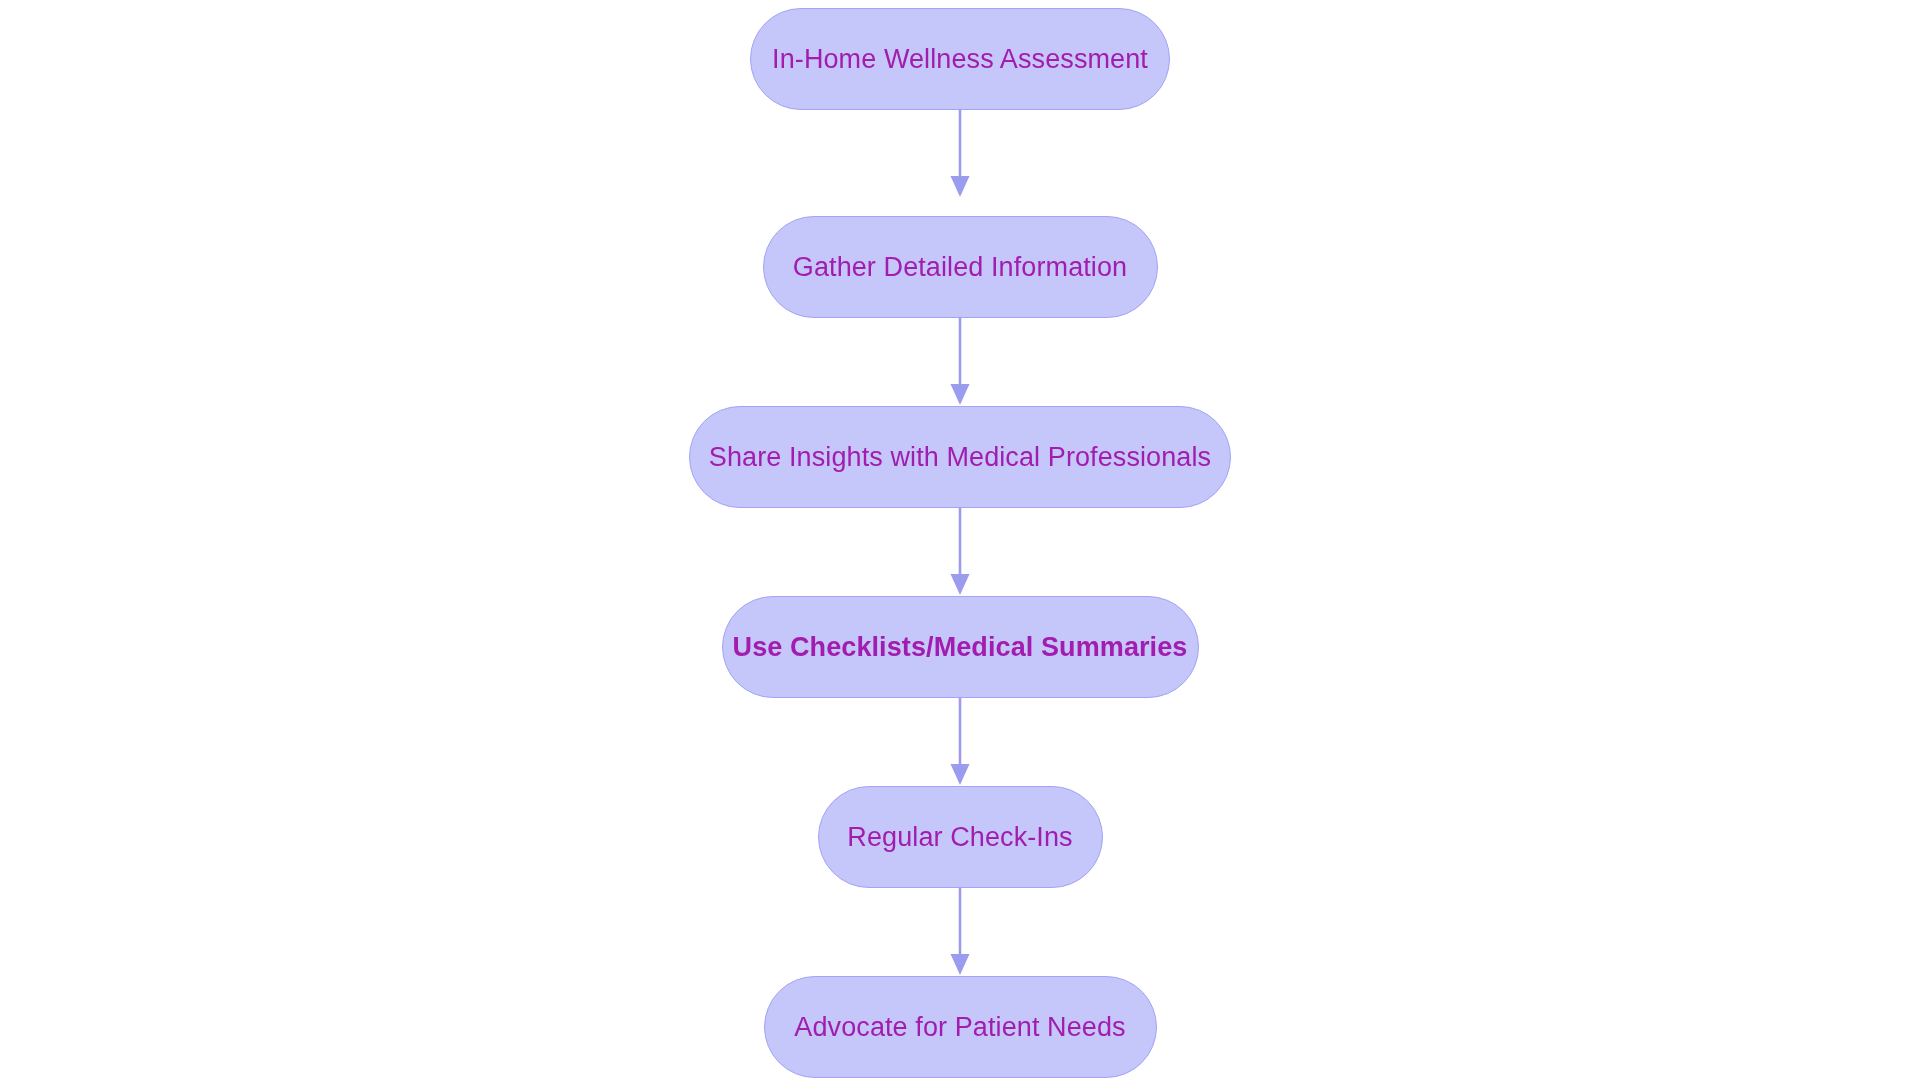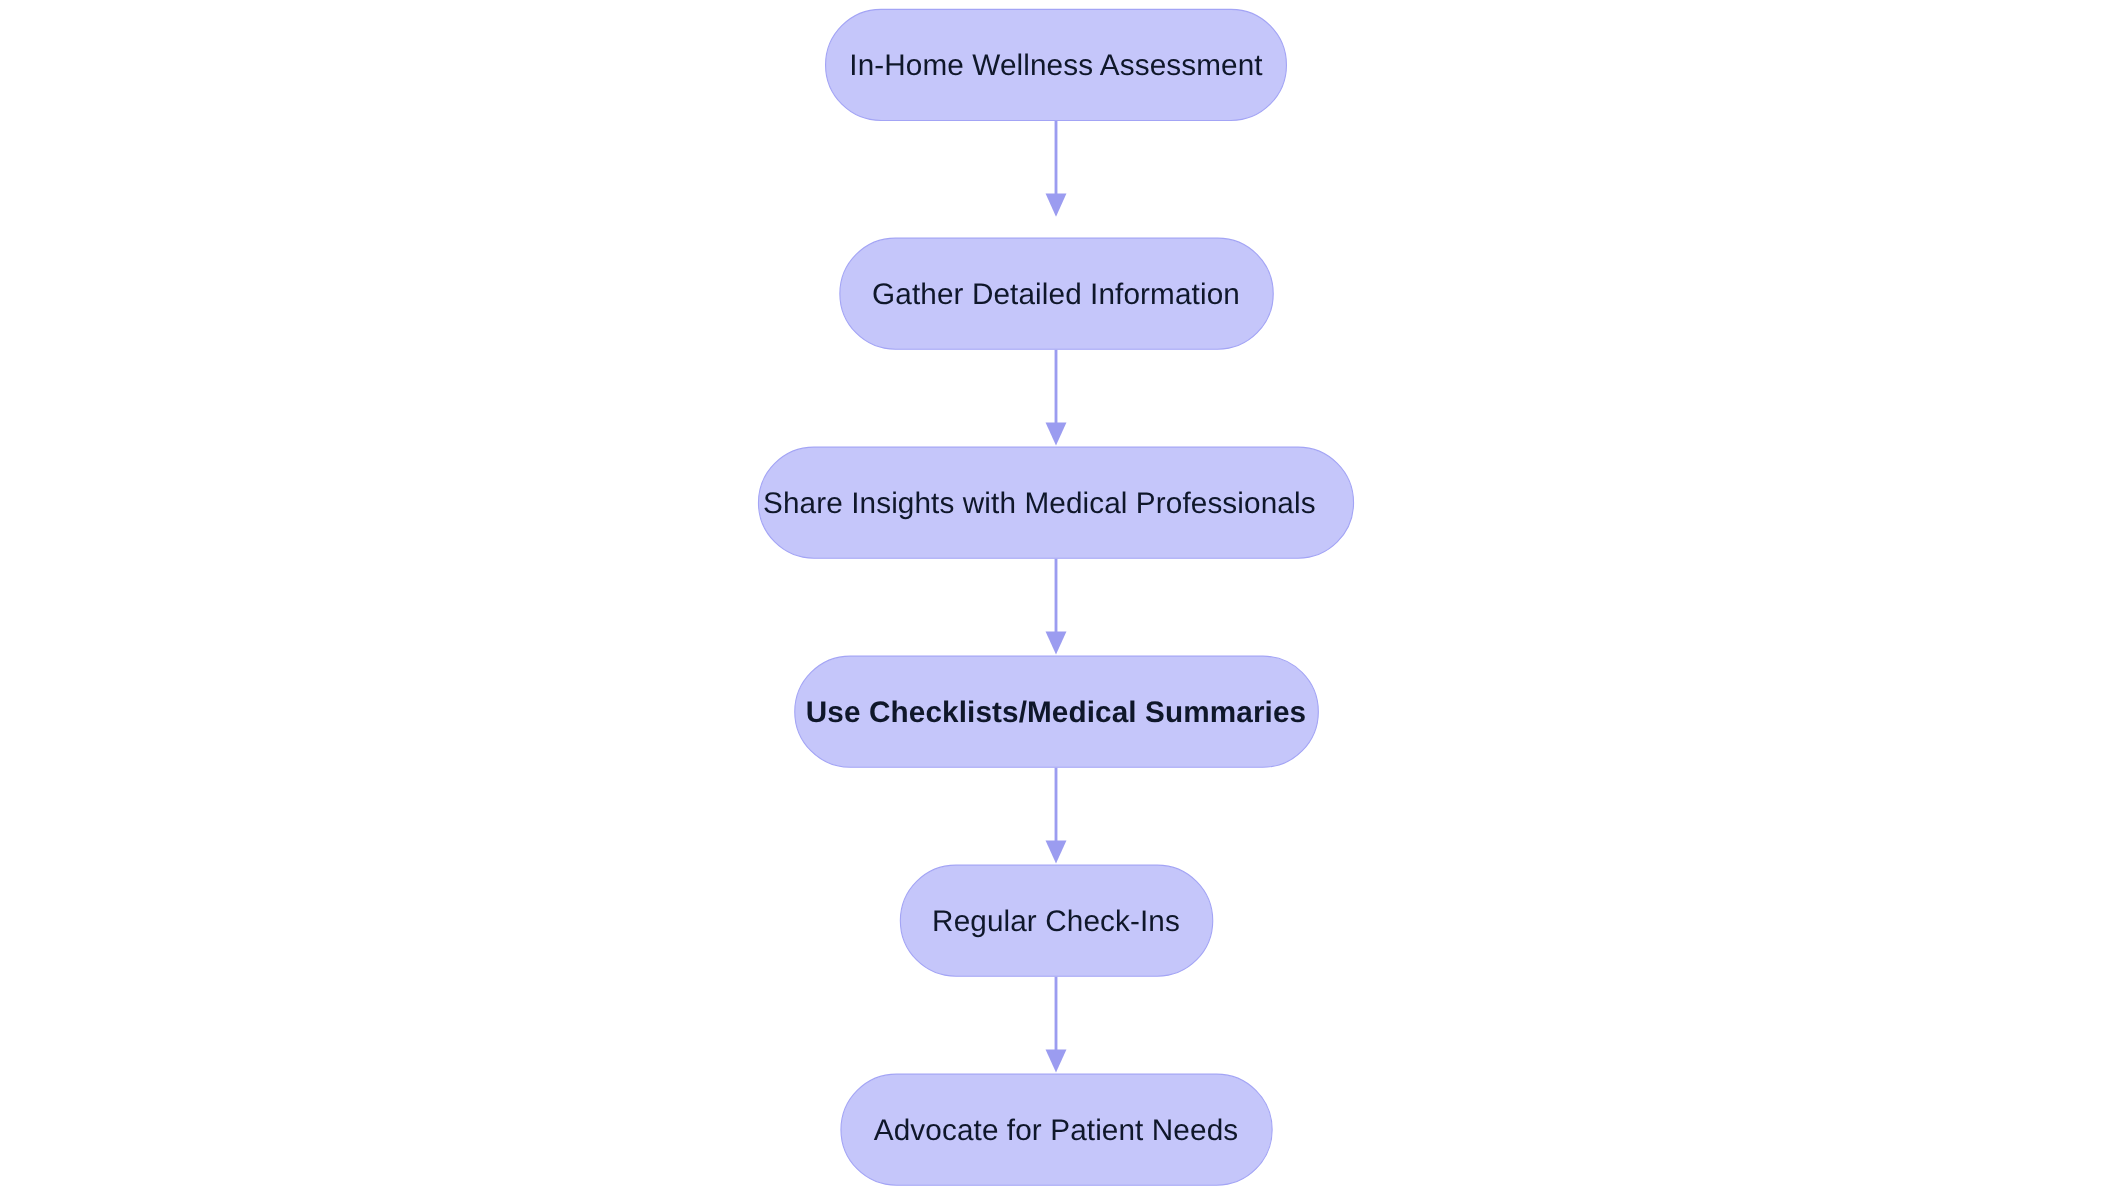--- a/index.html
+++ b/index.html
@@ -40,38 +40,38 @@
     border: 1.6px solid #a3a4f5;
     color: #3333cc;
     font-size: 27px;
     font-weight: 400;
     letter-spacing: 0.1px;
     white-space: nowrap;
     padding: 0 34px;
   }
   .flow-node-label {
     line-height: 1;
-    color: #0f172a;
+    color: #a21caf;
   }
   .flow-connector {
     position: relative;
     width: 26px;
     height: 88px;
     display: block;
   }
   .flow-connector svg {
     display: block;
     width: 26px;
     height: 88px;
     overflow: visible;
   }
   
   .node-w-1 { width: 420px; }
   .node-w-2 { width: 395px; }
-  .node-w-3 { width: 542px; justify-content: flex-end; }
+  .node-w-3 { width: 542px; }
   .node-w-4 { width: 477px; font-weight: bold; }
   .node-w-5 { width: 285px; }
   .node-w-6 { width: 393px; align-items: center; }
   .spacer-top { height: 8px; }
 </style>
 </head>
 <body>
 
 <div id="flowchart-root">
   <div class="flow-column">

